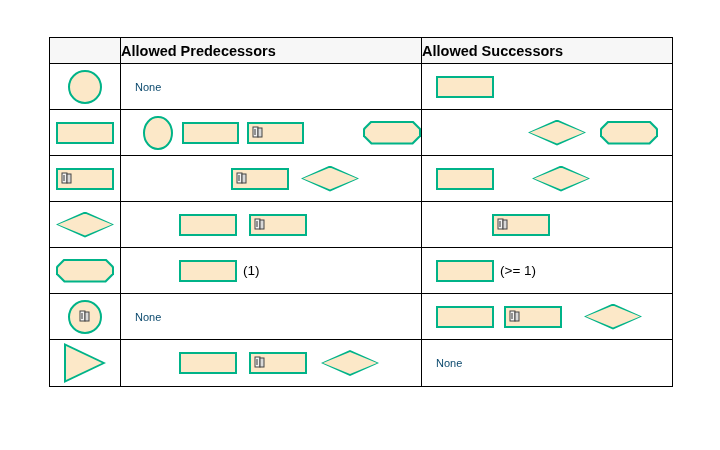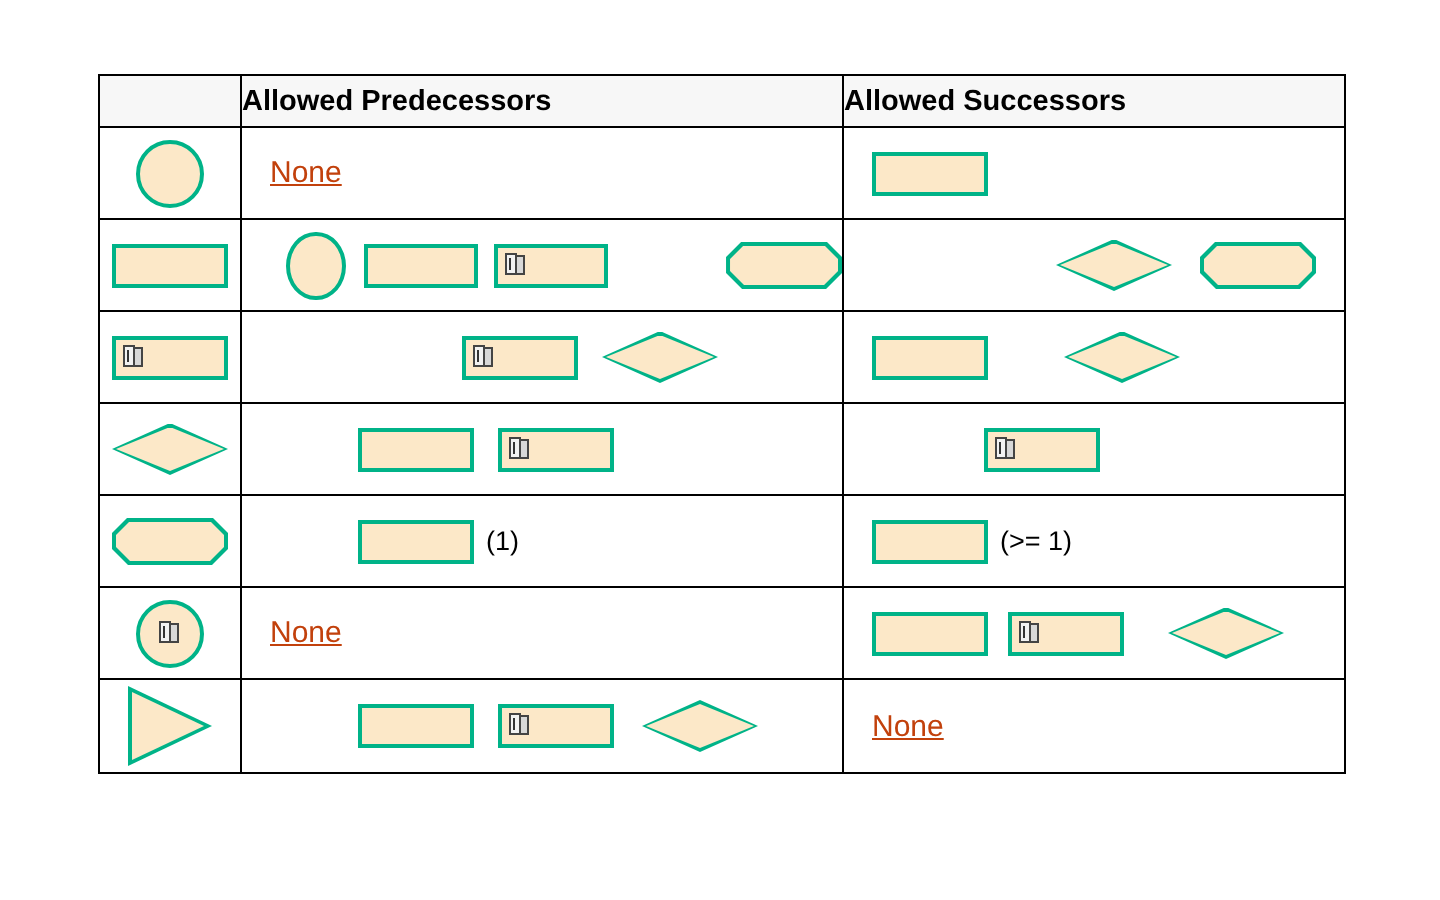--- a/index.html
+++ b/index.html
@@ -46,24 +46,23 @@
   .cell-inner{
     display:flex;
     align-items:center;
     height:100%;
     box-sizing:border-box;
   }
   .cell-inner.centered{justify-content:center;}
   .cell-inner.pad-left{padding-left:14px;}
 
   .none-text{
-    font-size:15px;
-    color:#c2410c;
+    font-size:11px;
+    color:#0c4a6e;
     padding-left:14px;
-    text-decoration:underline;
   }
   .paren-text{
     font-size:13.5px;
     color:#000000;
     margin-left:6px;
     white-space:nowrap;
   }
 
   
   .shp{position:relative;display:inline-block;}

